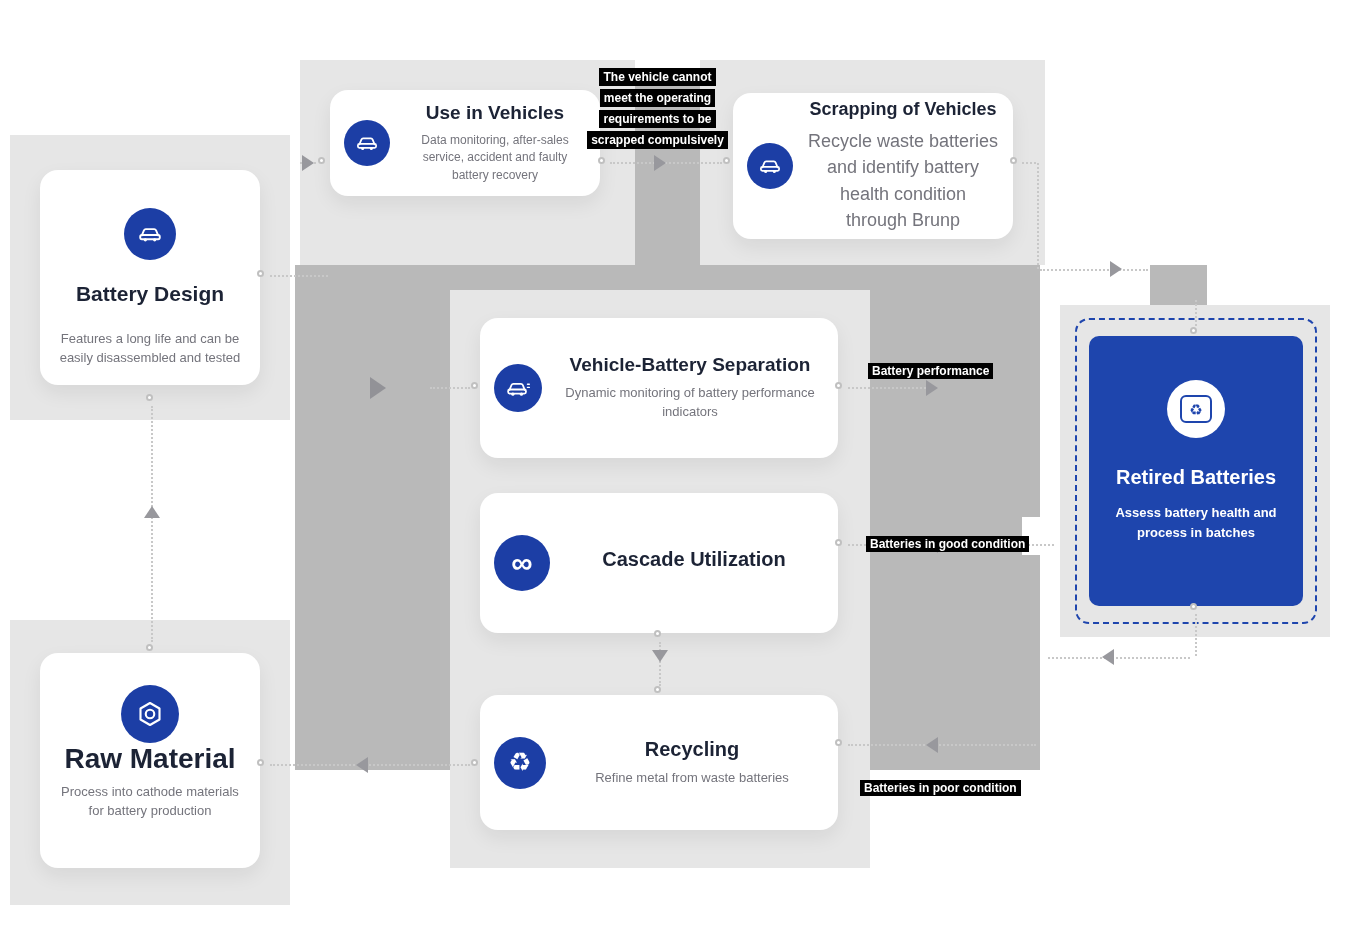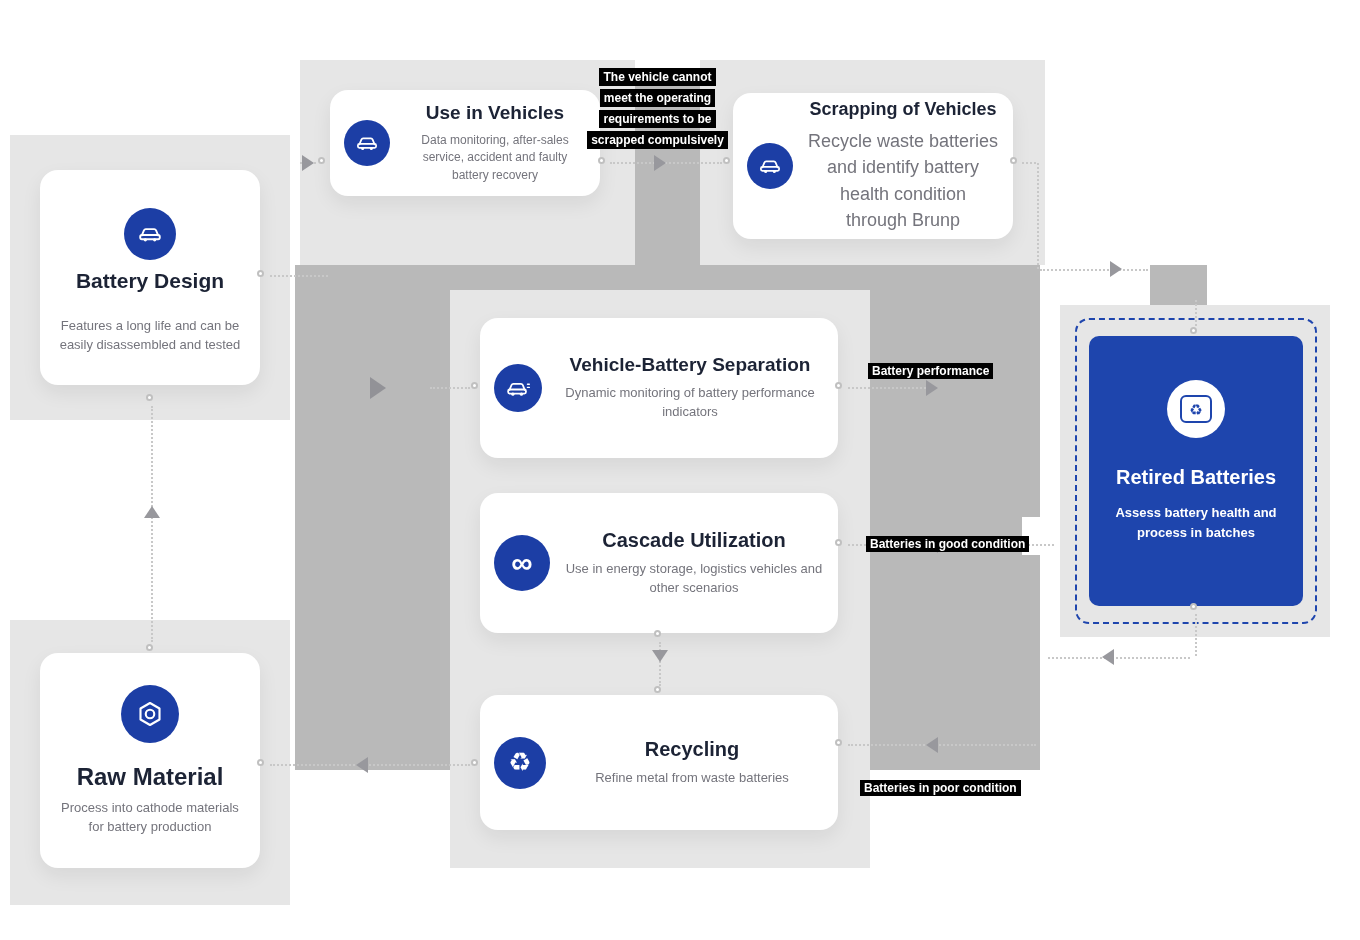--- a/index.html
+++ b/index.html
@@ -69,21 +69,21 @@
 
   <div class="card card-v" style="left:40px;top:170px;width:220px;height:215px;padding-top:38px">
     <div class="icirc" style="width:52px;height:52px">
       <svg width="28" height="28" viewBox="0 0 24 24" fill="none" stroke="#fff" stroke-width="1.6" stroke-linecap="round" stroke-linejoin="round">
         <path d="M5 13.2 L6.8 8.9 C7.1 8.2 7.7 7.8 8.4 7.8 h7.2 c.7 0 1.3.4 1.6 1.1 L19 13.2"></path>
         <rect x="3.6" y="12.9" width="16.8" height="3.6" rx="1.4"></rect>
         <circle cx="8" cy="17" r="1.4" fill="#fff" stroke="none"></circle>
         <circle cx="16" cy="17" r="1.4" fill="#fff" stroke="none"></circle>
       </svg>
     </div>
-    <div class="title" style="font-size:21px;margin-top:9px">Battery Design</div>
+    <div class="title" style="font-size:21px;margin-top:22px">Battery Design</div>
     <div class="desc" style="margin-top:24px;padding:0 18px">Features a long life and can be easily disassembled and tested</div>
   </div>
 
   <div class="card card-h" style="left:330px;top:90px;width:270px;height:106px">
     <div class="icirc" style="width:46px;height:46px">
       <svg width="26" height="26" viewBox="0 0 24 24" fill="none" stroke="#fff" stroke-width="1.6" stroke-linecap="round" stroke-linejoin="round">
         <path d="M5 13.2 L6.8 8.9 C7.1 8.2 7.7 7.8 8.4 7.8 h7.2 c.7 0 1.3.4 1.6 1.1 L19 13.2"></path>
         <rect x="3.6" y="12.9" width="16.8" height="3.6" rx="1.4"></rect>
         <circle cx="8" cy="17" r="1.4" fill="#fff" stroke="none"></circle>
         <circle cx="16" cy="17" r="1.4" fill="#fff" stroke="none"></circle>
@@ -125,21 +125,20 @@
       <div class="desc">Dynamic monitoring of battery performance indicators</div>
     </div>
   </div>
 
   <div class="card card-h" style="left:480px;top:493px;width:358px;height:140px">
     <div class="icirc" style="width:56px;height:56px;font-size:30px;font-weight:700">
       <span>∞</span>
     </div>
     <div class="col">
       <div class="title" style="font-size:20px">Cascade Utilization</div>
-      <div class="desc">Use in energy storage, logistics vehicles and other scenarios</div>
     </div>
   </div>
 
   <div class="card card-h" style="left:480px;top:695px;width:358px;height:135px">
     <div class="icirc" style="width:52px;height:52px;font-size:26px">
       <span>♻</span>
     </div>
     <div class="col">
       <div class="title" style="font-size:20px">Recycling</div>
       <div class="desc">Refine metal from waste batteries</div>
@@ -157,21 +156,21 @@
     <div class="rdesc">Assess battery health and process in batches</div>
   </div>
 
   <div class="card card-v" style="left:40px;top:653px;width:220px;height:215px;padding-top:32px">
     <div class="icirc" style="width:58px;height:58px">
       <svg width="30" height="30" viewBox="0 0 24 24" fill="none" stroke="#fff" stroke-width="1.7" stroke-linejoin="round">
         <path d="M12 3.2 L19.6 7.6 V16.4 L12 20.8 L4.4 16.4 V7.6 Z"></path>
         <circle cx="12" cy="12" r="3.4"></circle>
       </svg>
     </div>
-    <div class="title" style="font-size:24px;margin-top:20px">Raw Material</div>
+    <div class="title" style="font-size:28px;">Raw Material</div>
     <div class="desc" style="margin-top:8px;padding:0 14px">Process into cathode materials for battery production</div>
   </div>
 
   <div class="blabel note" style="left:575px;top:68px;width:165px">
     <span>The vehicle cannot</span><br>
     <span>meet the operating</span><br>
     <span>requirements to be</span><br>
     <span>scrapped compulsively</span>
   </div>
   <div class="blabel" style="left:868px;top:363px">

